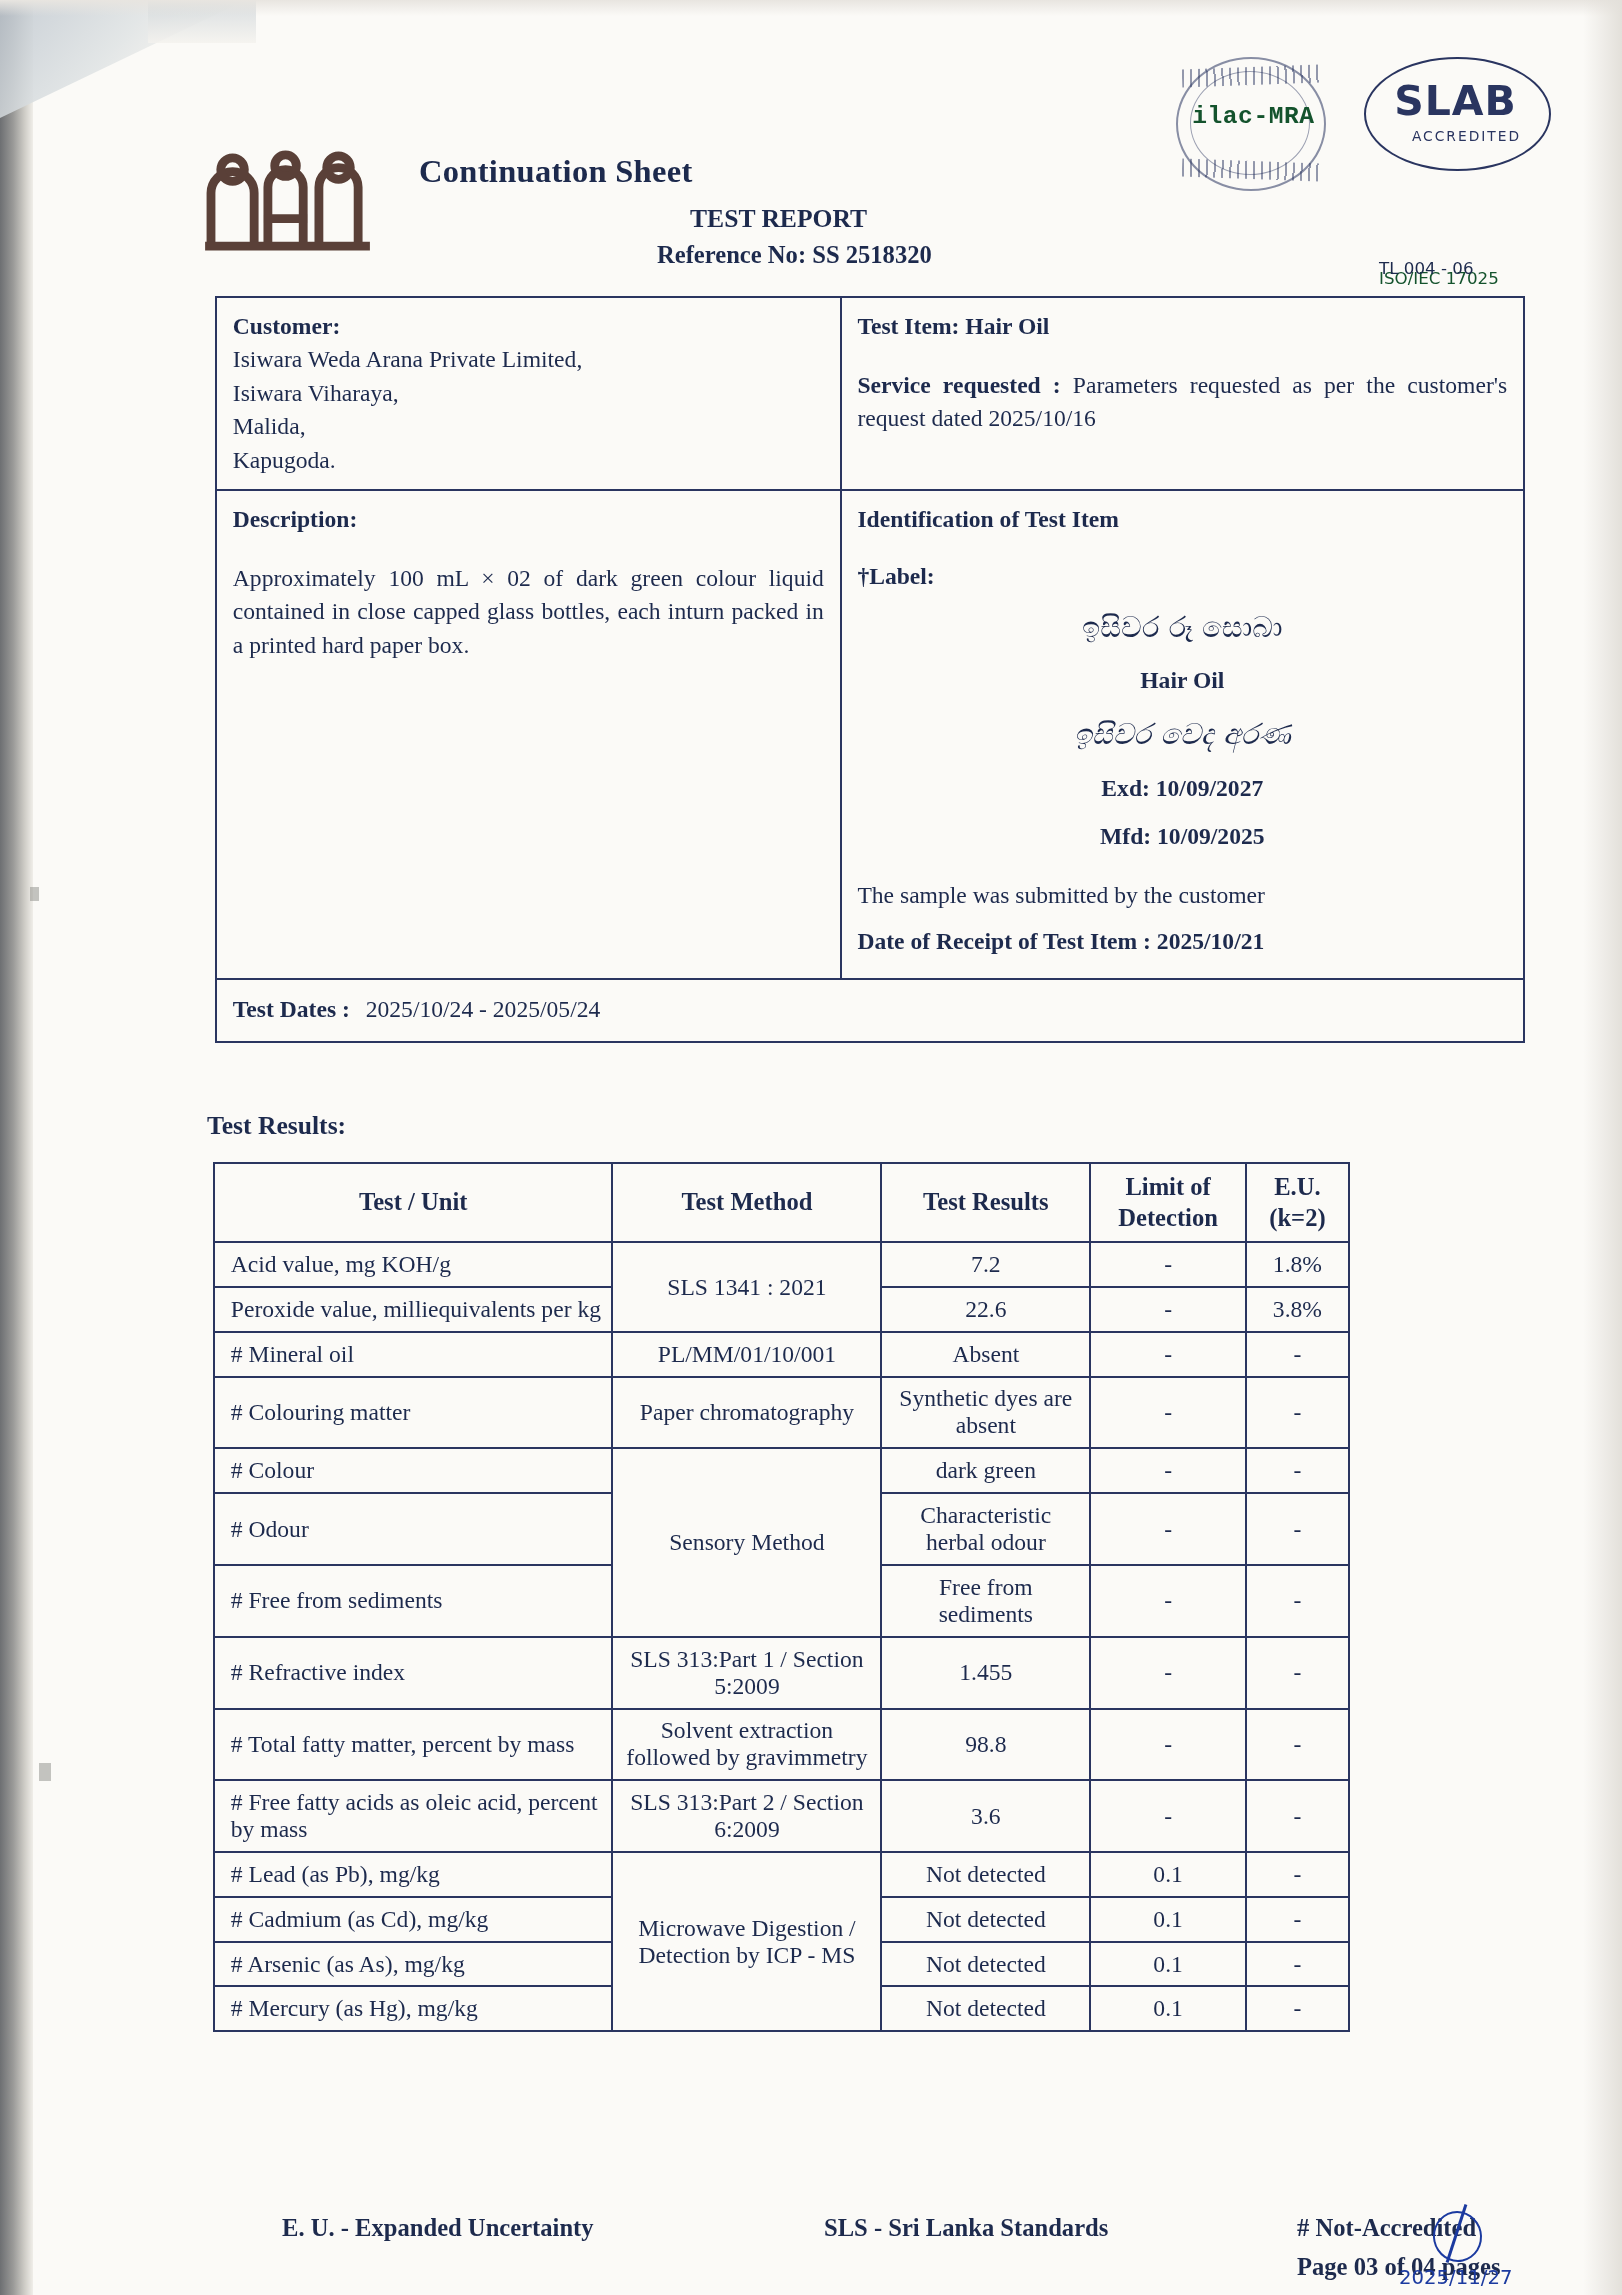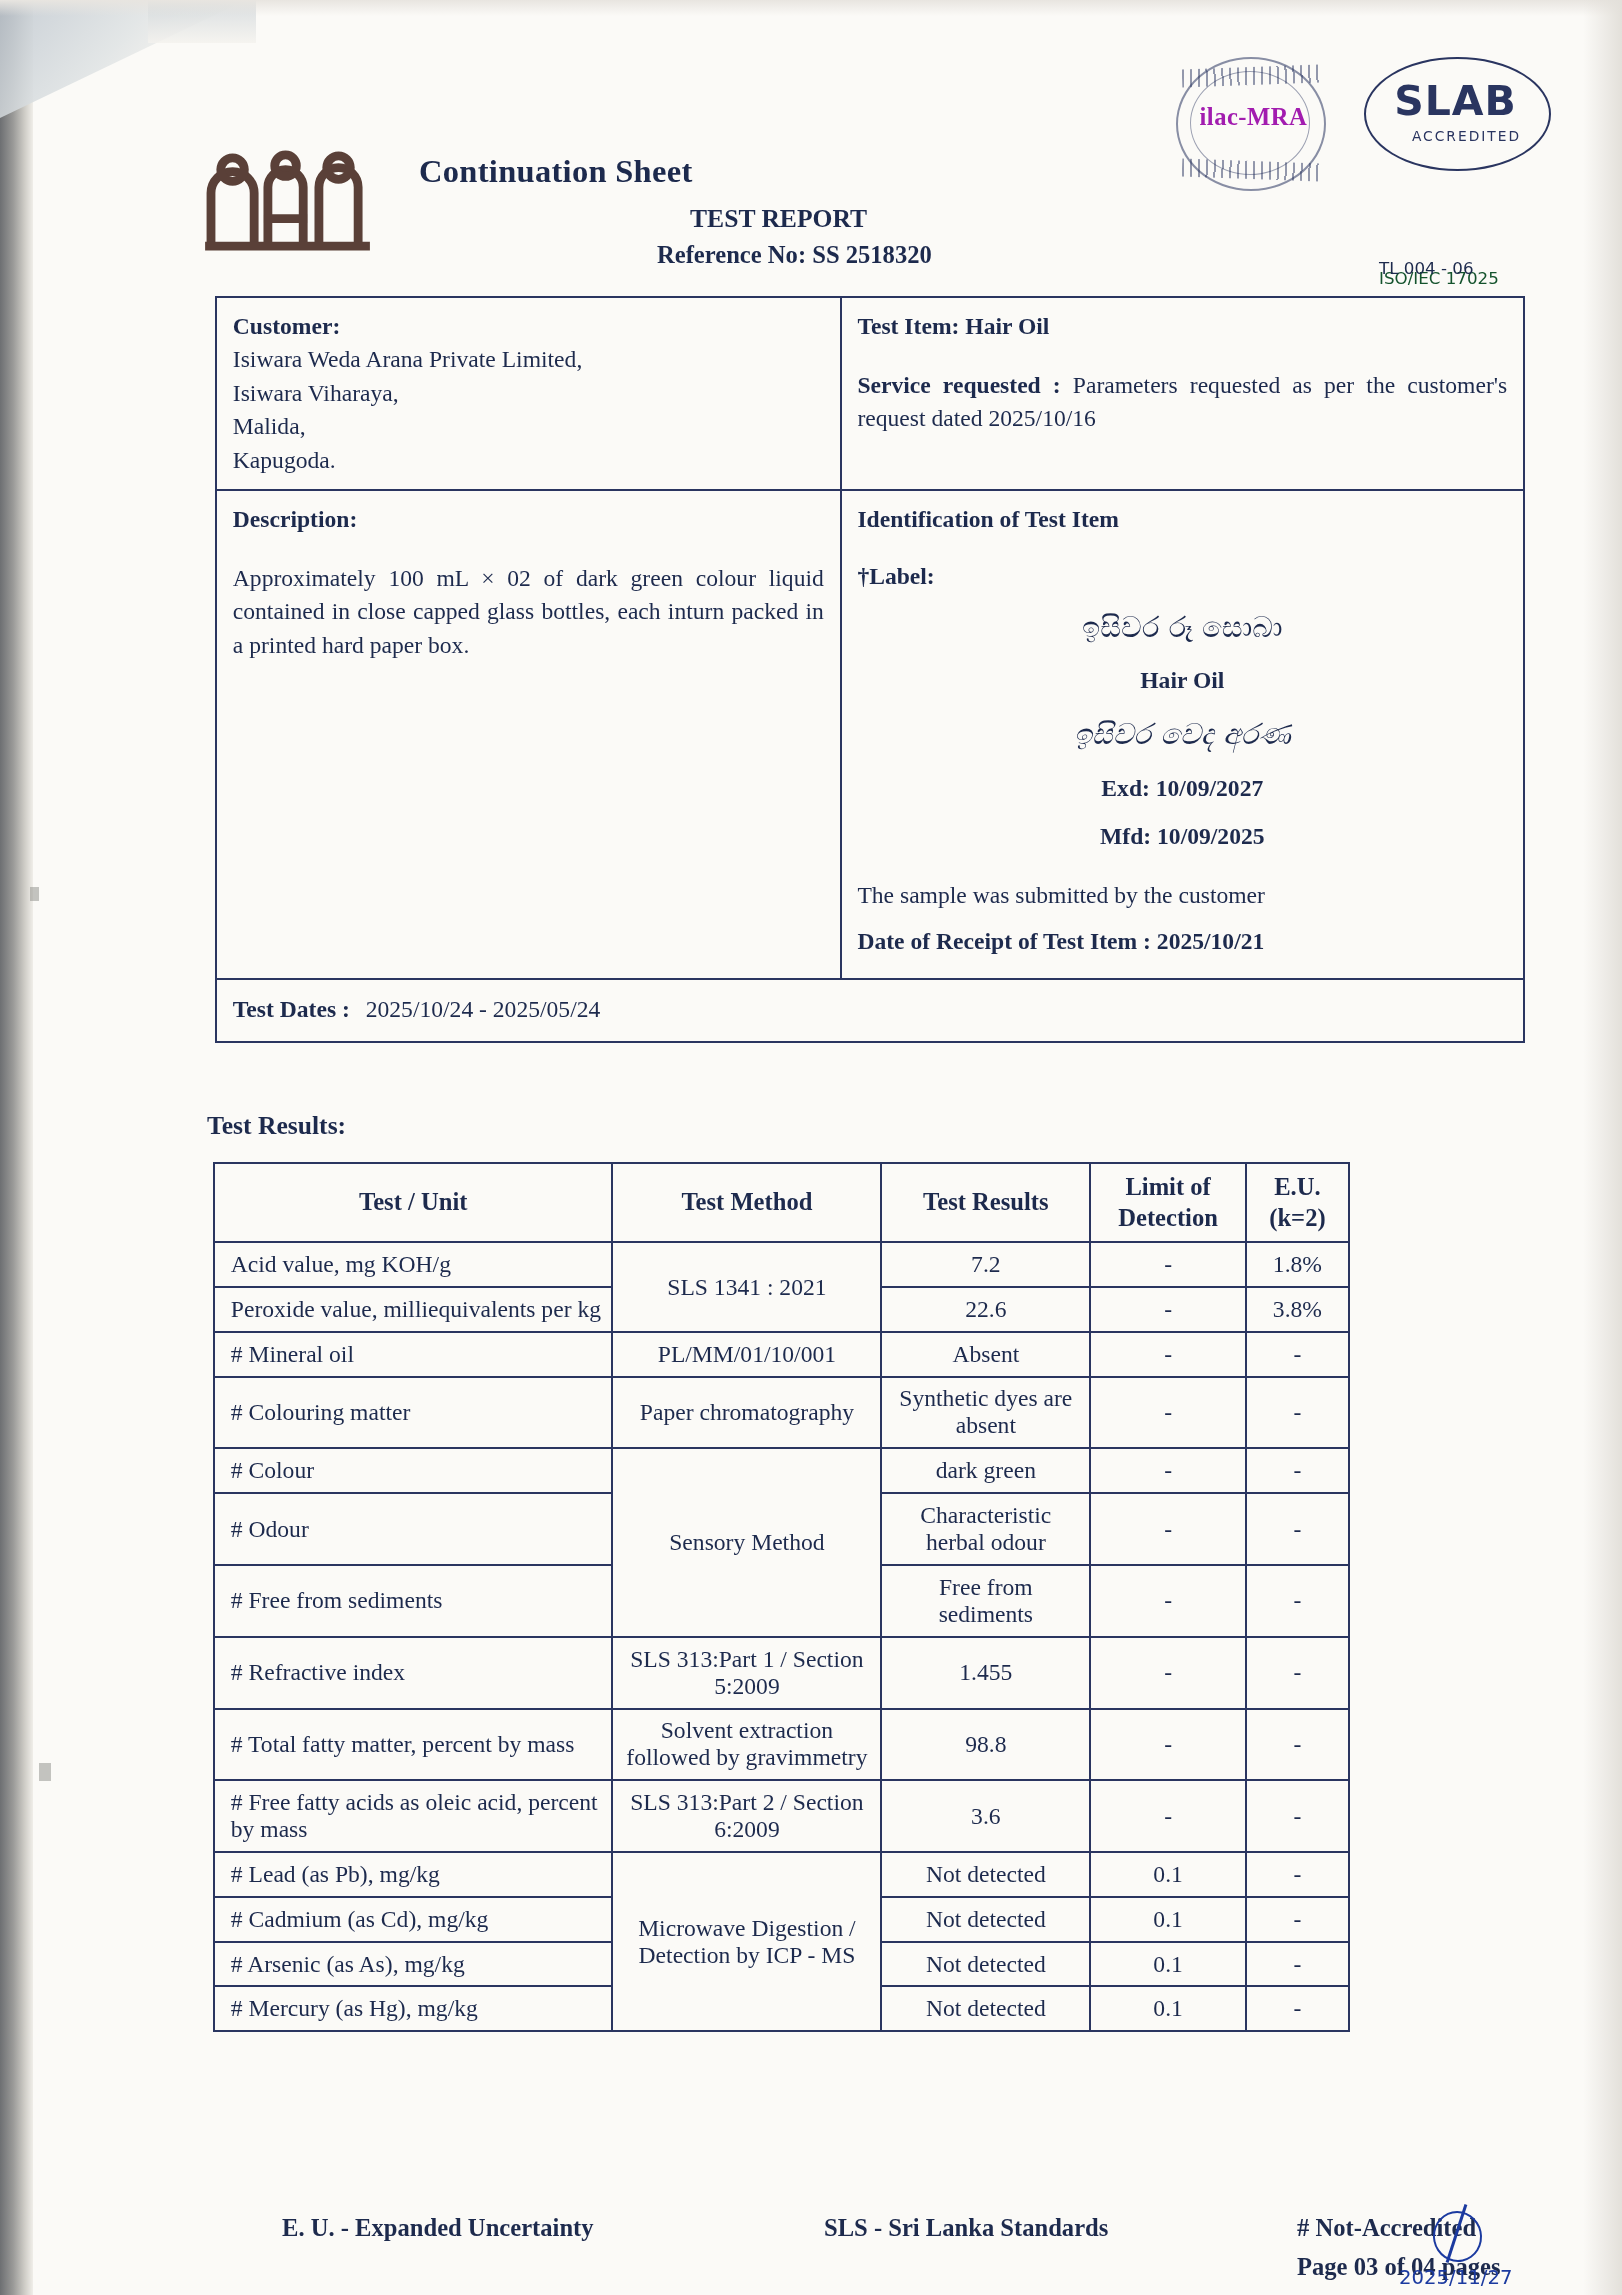--- a/index.html
+++ b/index.html
@@ -92,24 +92,24 @@
   }
   .ilac .ring2 {
     position:absolute; left:25.6px; top:21.7px; width:118px; height:102px;
     border: 1px solid #2a3560;
     border-radius: 50%;
     opacity:.45;
   }
   .ilac .txt {
     position:absolute; left:5.9px; top:54px; width:167px;
     text-align:center;
-    font-family: Liberation Serif, serif;
+    font-family: Liberation Mono, monospace;
     font-weight: bold;
     font-size: 24.6px;
-    color:#a21caf;
+    color:#14532d;
     letter-spacing:0.5px;
   }
   .ilac .tickrow {
     position:absolute; left:17.7px; top:17.7px; width:138px; height:17.7px;
     background: repeating-linear-gradient(90deg, #2a3560 0 2px, transparent 2px 7.9px);
     opacity:.5;
     transform: rotate(-2deg);
   }
   .ilac .tickrow.b { top: 112px; transform: rotate(2deg); }
   .slab {

